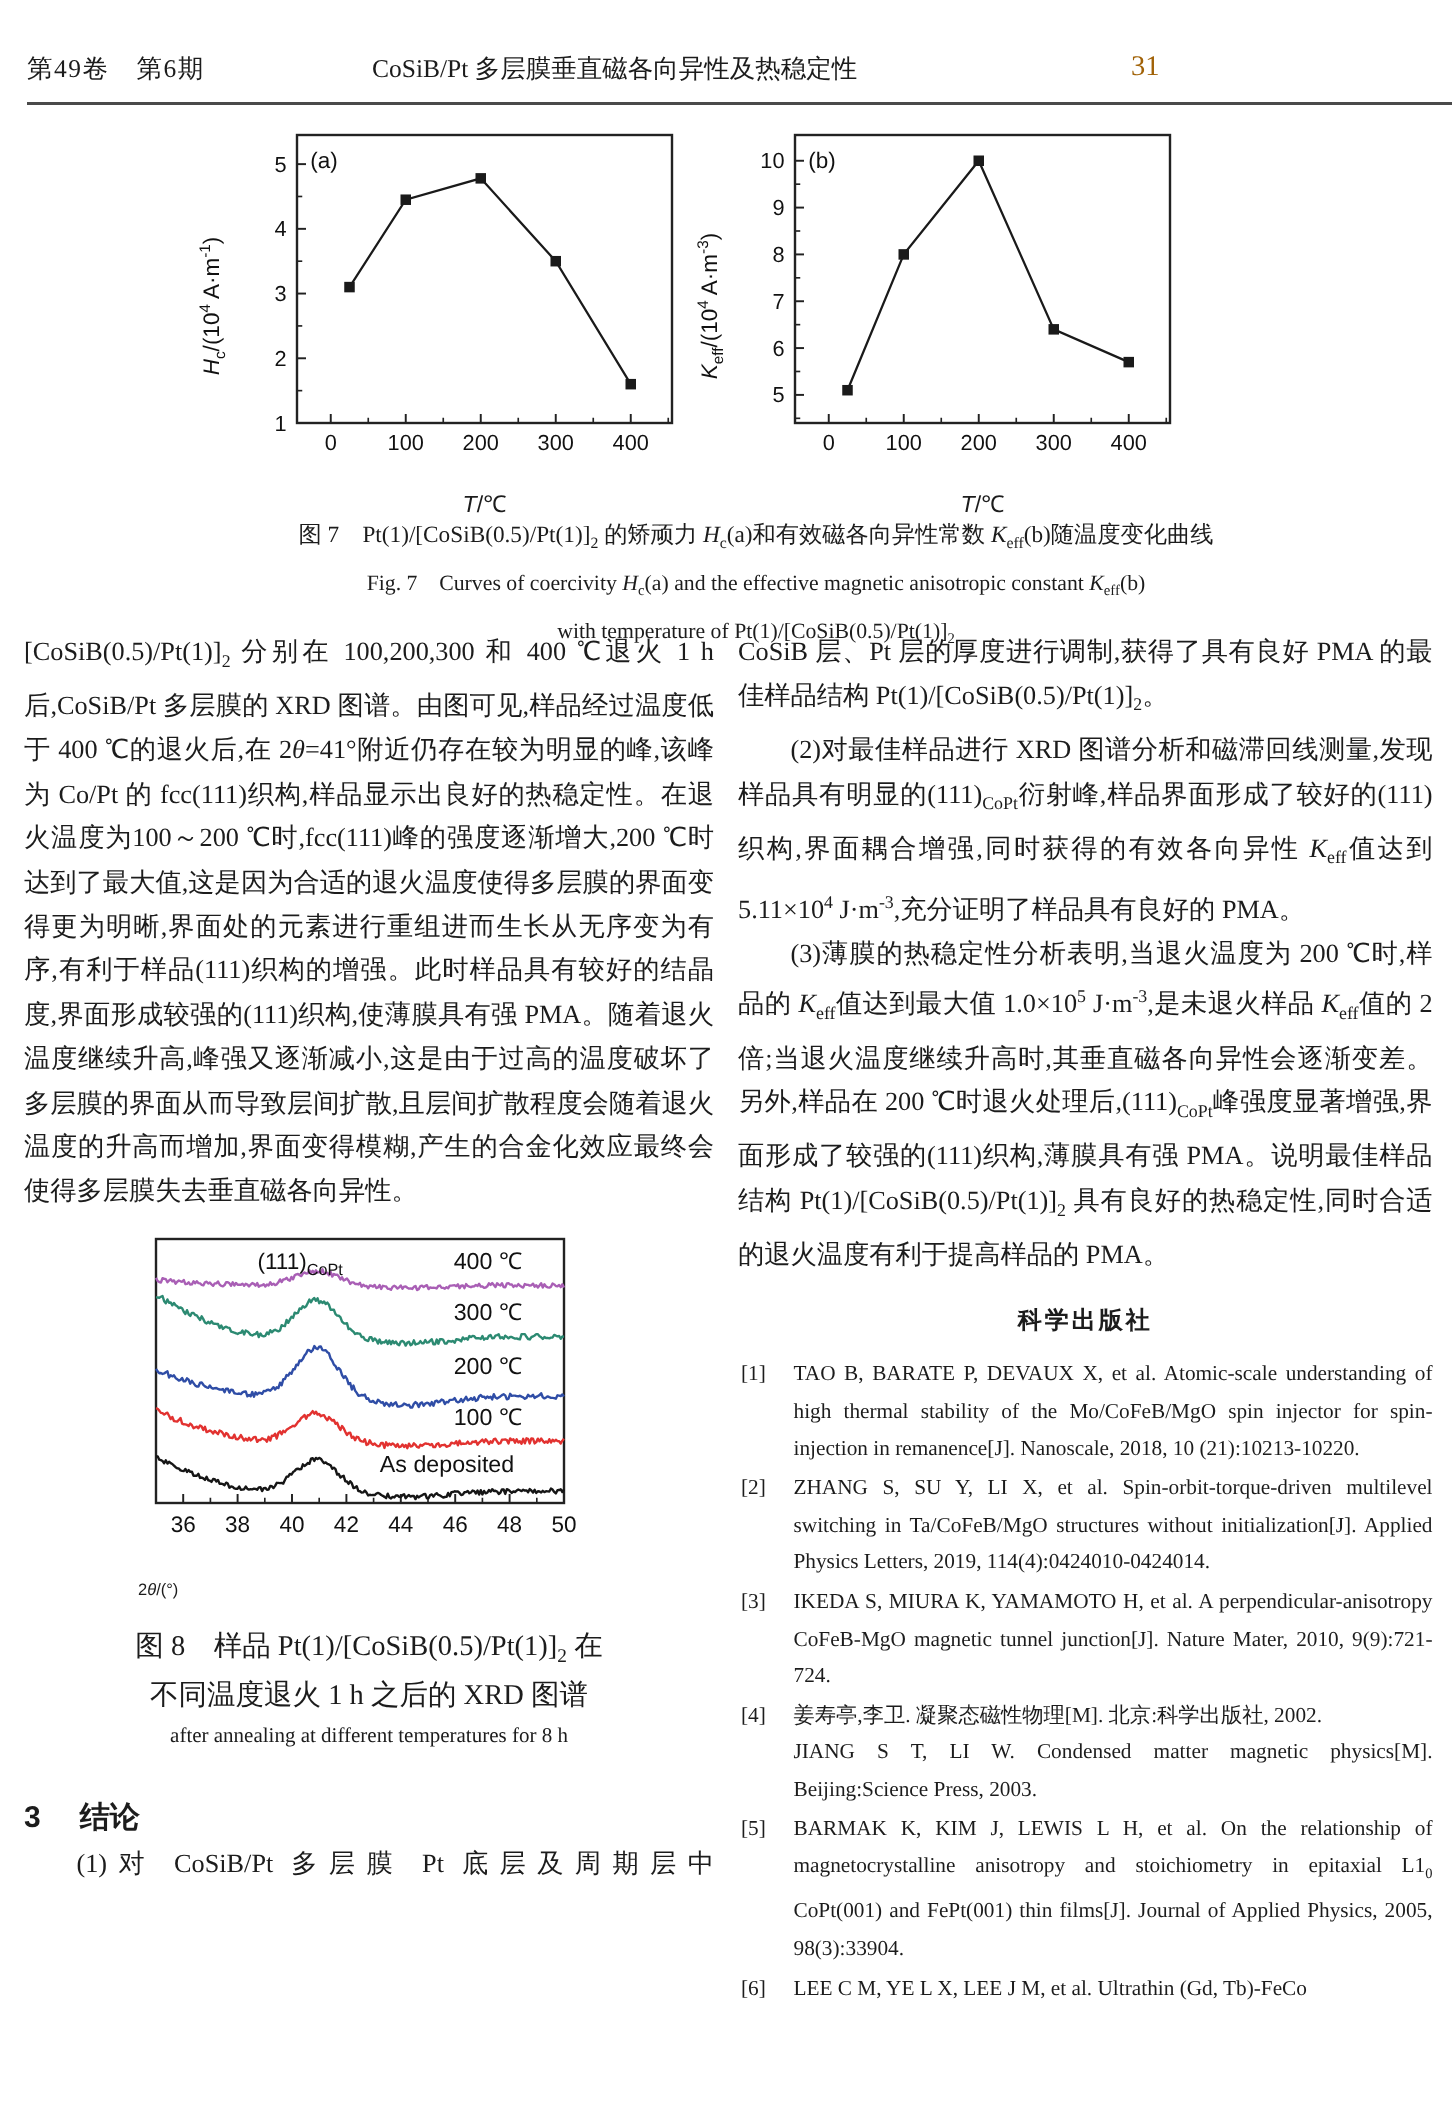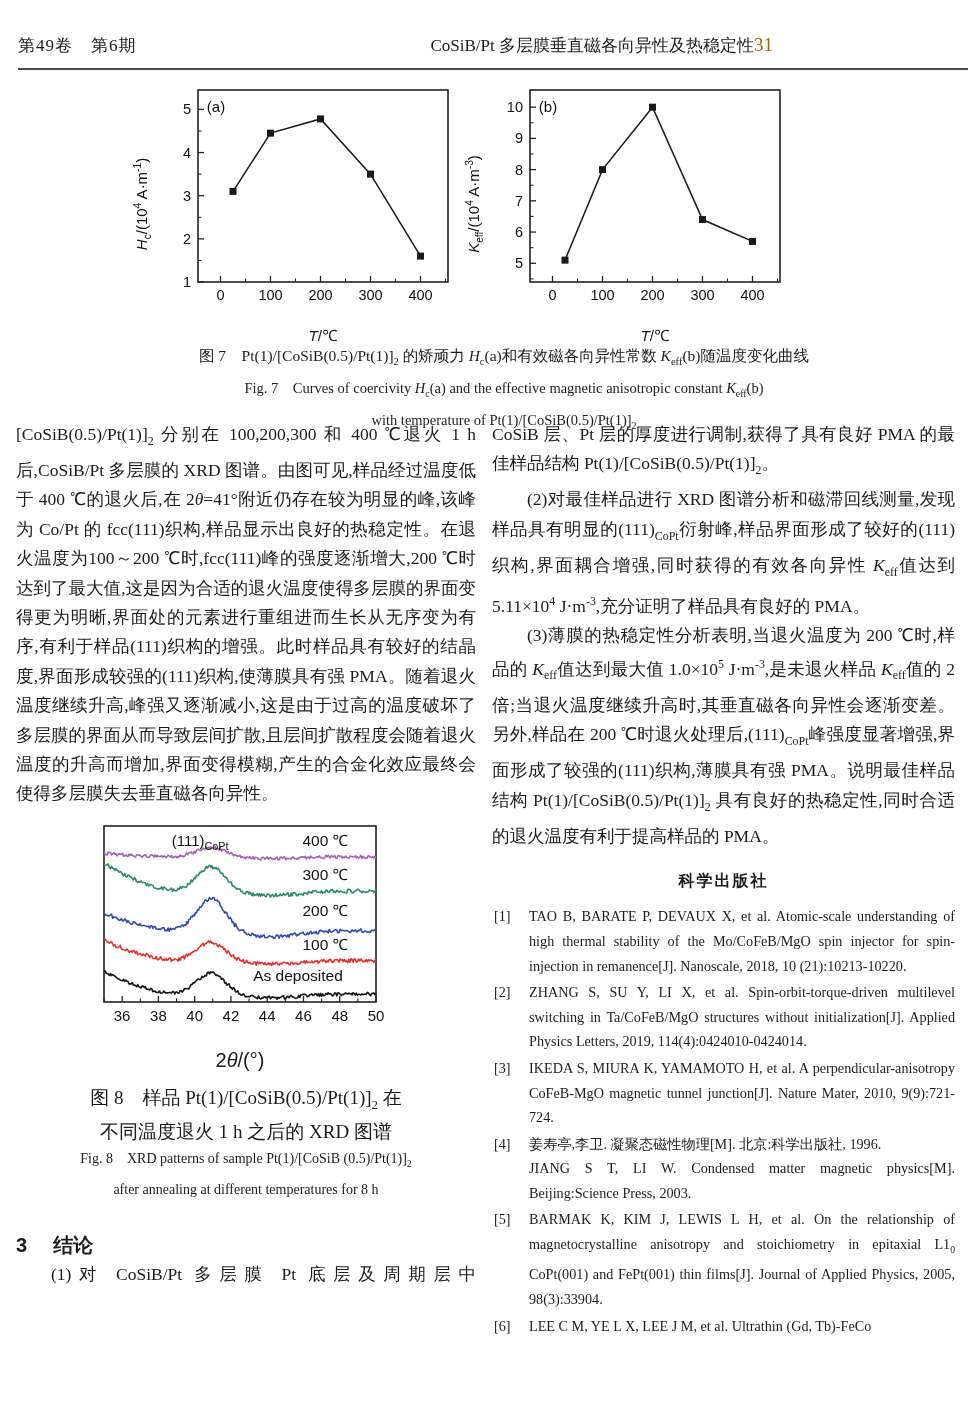--- a/index.html
+++ b/index.html
@@ -4,21 +4,21 @@
 <style>
   html,body{margin:0;padding:0;background:#888;}
   .page{position:relative;width:968px;height:1409px;margin:0 auto;background:#ffffff;
         font-family:"Liberation Serif",serif;color:#1c1c1c;overflow:hidden;padding-left:40px;}
   sub{font-size:0.68em;} sup{font-size:0.68em;}
 
   
   .header{position:absolute;top:34px;left:18px;right:18px;height:34px;
           border-bottom:2px solid #4a4a4a;display:flex;align-items:flex-start;font-size:17px;}
   .header .issue{width:230px;letter-spacing:1px;}
-  .header .htitle{flex:1;text-align:right;}
+  .header .htitle{flex:1;text-align:left;}
   .header .pageno{width:230px;text-align:left;color:#a16207;font-size:19px;padding-right:6px;}
 
   
   .fig7{position:absolute;top:82px;left:138px;display:flex;gap:10px;}
   .chart7{position:relative;width:322px;height:268px;}
   .ylab{position:absolute;top:244px;left:-6px;width:244px;transform:rotate(-90deg);
         transform-origin:0 0;text-align:center;font-family:"Liberation Sans",sans-serif;
         font-size:15px;color:#111;}
   .chart7 svg{margin-left:26px;display:block;}
   .xlab7{margin-left:40px;width:290px;text-align:center;
@@ -31,22 +31,22 @@
 
   
   .col{position:absolute;top:420px;font-size:17.5px;line-height:29.4px;text-align:justify;}
   .col-left{left:16px;width:460px;}
   .col-right{left:492px;width:463px;}
   p.body{margin:0;} p.ind{text-indent:2em;}
 
   
   .fig8wrap{margin:11px 0 0 76px;width:300px;}
   .fig8wrap svg{display:block;}
-  .xlab8{width:296px;text-align:center;font-family:"Liberation Sans",sans-serif;
-         font-size:20px;margin-top:-2px;}
+  .xlab8{width:296px;font-family:"Liberation Sans",sans-serif;
+         font-size:11px;margin-top:-2px;}
   .cap8{margin-top:9px;text-align:center;}
   .cap8 .zh{font-size:19px;line-height:27.5px;}
   .cap8 .en{font-size:14px;line-height:26.5px;}
 
   .sec-head{margin-top:27px;font-weight:bold;font-size:20px;
             font-family:"Liberation Sans",sans-serif;}
   .sec-head .num{margin-right:26px;}
   .concl{margin-top:21px;text-indent:2em;text-align-last:justify;}
 
   
@@ -210,21 +210,20 @@
           <path d="M12.00 150.77L13.09 150.89L14.18 153.14L15.26 153.41L16.35 154.00L17.44 155.53L18.53 153.55L19.62 155.72L20.70 154.50L21.79 155.45L22.88 156.01L23.97 157.08L25.06 158.12L26.14 158.88L27.23 158.99L28.32 160.22L29.41 160.54L30.50 160.77L31.58 159.28L32.67 161.33L33.76 160.05L34.85 161.25L35.94 161.18L37.02 163.87L38.11 163.81L39.20 163.88L40.29 162.56L41.38 165.30L42.46 165.03L43.55 165.62L44.64 166.60L45.73 164.55L46.82 166.82L47.90 167.11L48.99 167.92L50.08 166.01L51.17 166.15L52.26 167.64L53.34 166.65L54.43 169.24L55.52 169.11L56.61 169.43L57.70 170.10L58.78 168.42L59.87 169.06L60.96 171.79L62.05 170.95L63.14 171.29L64.22 172.29L65.31 172.53L66.40 172.47L67.49 171.01L68.58 173.19L69.66 173.07L70.75 172.81L71.84 171.01L72.93 172.55L74.02 173.07L75.10 172.77L76.19 172.88L77.28 172.44L78.37 172.57L79.46 173.17L80.54 171.59L81.63 171.46L82.72 174.06L83.81 172.08L84.90 171.92L85.98 173.21L87.07 173.05L88.16 170.69L89.25 170.87L90.34 172.06L91.42 170.59L92.51 168.55L93.60 168.59L94.69 168.73L95.78 168.57L96.86 169.08L97.95 166.71L99.04 164.52L100.13 164.42L101.22 162.61L102.30 163.05L103.39 161.37L104.48 160.59L105.57 159.33L106.66 159.13L107.74 159.59L108.83 159.36L109.92 156.20L111.01 157.37L112.10 156.55L113.18 155.37L114.27 155.91L115.36 152.46L116.45 152.11L117.54 153.97L118.62 151.94L119.71 152.69L120.80 151.93L121.89 152.48L122.98 154.13L124.06 155.46L125.15 154.95L126.24 155.91L127.33 156.32L128.42 156.88L129.50 159.24L130.59 158.51L131.68 159.48L132.77 163.02L133.86 162.60L134.94 165.06L136.03 164.29L137.12 163.87L138.21 167.58L139.30 167.64L140.38 169.24L141.47 167.50L142.56 168.88L143.65 171.99L144.74 171.66L145.82 170.79L146.91 174.07L148.00 174.17L149.09 175.11L150.18 174.93L151.26 173.75L152.35 175.05L153.44 176.94L154.53 176.53L155.62 176.75L156.70 176.60L157.79 176.69L158.88 175.72L159.97 175.33L161.06 175.73L162.14 176.68L163.23 177.21L164.32 177.92L165.41 178.75L166.50 175.78L167.58 178.34L168.67 178.98L169.76 177.91L170.85 178.30L171.94 176.97L173.02 176.89L174.11 177.82L175.20 178.01L176.29 176.77L177.38 176.13L178.46 178.79L179.55 177.51L180.64 176.73L181.73 177.71L182.82 177.26L183.90 177.34L184.99 179.41L186.08 177.23L187.17 178.30L188.26 177.37L189.34 176.91L190.43 176.16L191.52 175.92L192.61 178.85L193.70 178.84L194.78 176.72L195.87 176.27L196.96 177.76L198.05 176.27L199.14 175.45L200.22 176.64L201.31 176.96L202.40 177.68L203.49 178.33L204.58 178.00L205.66 177.95L206.75 175.27L207.84 177.52L208.93 174.75L210.02 174.68L211.10 174.20L212.19 174.38L213.28 174.34L214.37 175.30L215.46 176.69L216.54 176.40L217.63 174.81L218.72 174.65L219.81 173.99L220.90 175.51L221.98 174.98L223.07 173.71L224.16 174.07L225.25 175.64L226.34 173.64L227.42 176.39L228.51 173.42L229.60 176.32L230.69 173.96L231.78 175.58L232.86 175.15L233.95 173.39L235.04 174.49L236.13 172.77L237.22 174.03L238.30 173.85L239.39 174.35L240.48 175.97L241.57 175.12L242.66 172.94L243.74 173.03L244.83 175.93L245.92 172.76L247.01 173.18L248.10 174.29L249.18 175.31L250.27 174.31L251.36 174.67L252.45 173.74L253.54 173.03L254.62 173.50L255.71 174.04L256.80 173.14L257.89 173.71L258.98 173.57L260.06 174.88L261.15 172.69L262.24 173.67L263.33 175.03L264.42 173.21L265.50 175.31L266.59 174.19L267.68 174.33L268.77 175.03L269.86 173.88L270.94 174.75L272.03 174.14L273.12 174.25L274.21 174.35L275.30 172.42L276.38 173.06L277.47 174.63L278.56 175.66L279.65 173.53L280.74 173.37L281.82 172.90L282.91 174.67L284.00 172.88" fill="none" stroke="#161616" stroke-width="1.6" stroke-linejoin="round"></path>
           <text x="206.0266666666667" y="161.40800000000002" font-family="&quot;Liberation Sans&quot;,sans-serif" font-size="15.5" fill="#111" text-anchor="middle"><tspan dy="0">As deposited</tspan></text>
           <text x="108.10666666666663" y="25.68" font-family="&quot;Liberation Sans&quot;,sans-serif" font-size="15" fill="#111" text-anchor="middle"><tspan dy="0">(111)</tspan><tspan dy="4" font-size="10.799999999999999">CoPt</tspan></text>
         </svg>
       <div class="xlab8">2<i>θ</i>/(°)</div>
     </div>
 
     <div class="cap8">
       <div class="zh">图 8　样品 Pt(1)/[CoSiB(0.5)/Pt(1)]<sub>2</sub> 在</div>
       <div class="zh">不同温度退火 1 h 之后的 XRD 图谱</div>
-      <div class="en">Fig. 8　XRD patterns of sample Pt(1)/[CoSiB (0.5)/Pt(1)]<sub>2</sub></div>
       <div class="en">after annealing at different temperatures for 8 h</div>
     </div>
 
     <div class="sec-head">
       <span class="num">3</span><span>结论</span>
     </div>
 
     <p class="body concl">(1)对 CoSiB/Pt 多层膜 Pt 底层及周期层中</p>
   </div>
 
@@ -243,21 +242,21 @@
         <div class="ref">
           <span class="num">[2]</span>
           <span class="part">ZHANG S, SU Y, LI X, et al. Spin-orbit-torque-driven multilevel switching in Ta/CoFeB/MgO structures without initialization[J]. Applied Physics Letters, 2019, 114(4):0424010-0424014.</span>
         </div>
         <div class="ref">
           <span class="num">[3]</span>
           <span class="part">IKEDA S, MIURA K, YAMAMOTO H, et al. A perpendicular-anisotropy CoFeB-MgO magnetic tunnel junction[J]. Nature Mater, 2010, 9(9):721-724.</span>
         </div>
         <div class="ref">
           <span class="num">[4]</span>
-          <span class="part">姜寿亭,李卫. 凝聚态磁性物理[M]. 北京:科学出版社, 1996.</span>
+          <span class="part">姜寿亭,李卫. 凝聚态磁性物理[M]. 北京:科学出版社, 2002.</span>
           <span class="part">JIANG S T, LI W. Condensed matter magnetic physics[M]. Beijing:Science Press, 2003.</span>
         </div>
         <div class="ref">
           <span class="num">[5]</span>
           <span class="part">BARMAK K, KIM J, LEWIS L H, et al. On the relationship of magnetocrystalline anisotropy and stoichiometry in epitaxial L1<sub>0</sub> CoPt(001) and FePt(001) thin films[J]. Journal of Applied Physics, 2005, 98(3):33904.</span>
         </div>
         <div class="ref">
           <span class="num">[6]</span>
           <span class="part">LEE C M, YE L X, LEE J M, et al. Ultrathin (Gd, Tb)-FeCo</span>
         </div>

